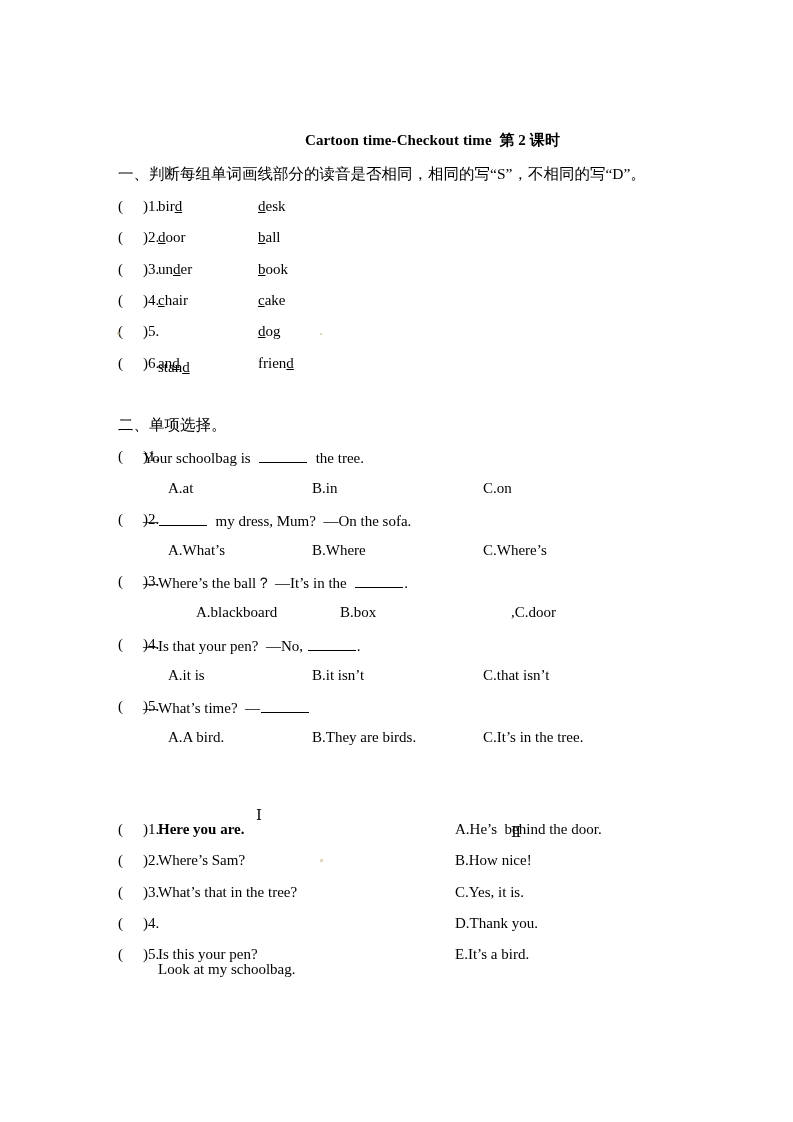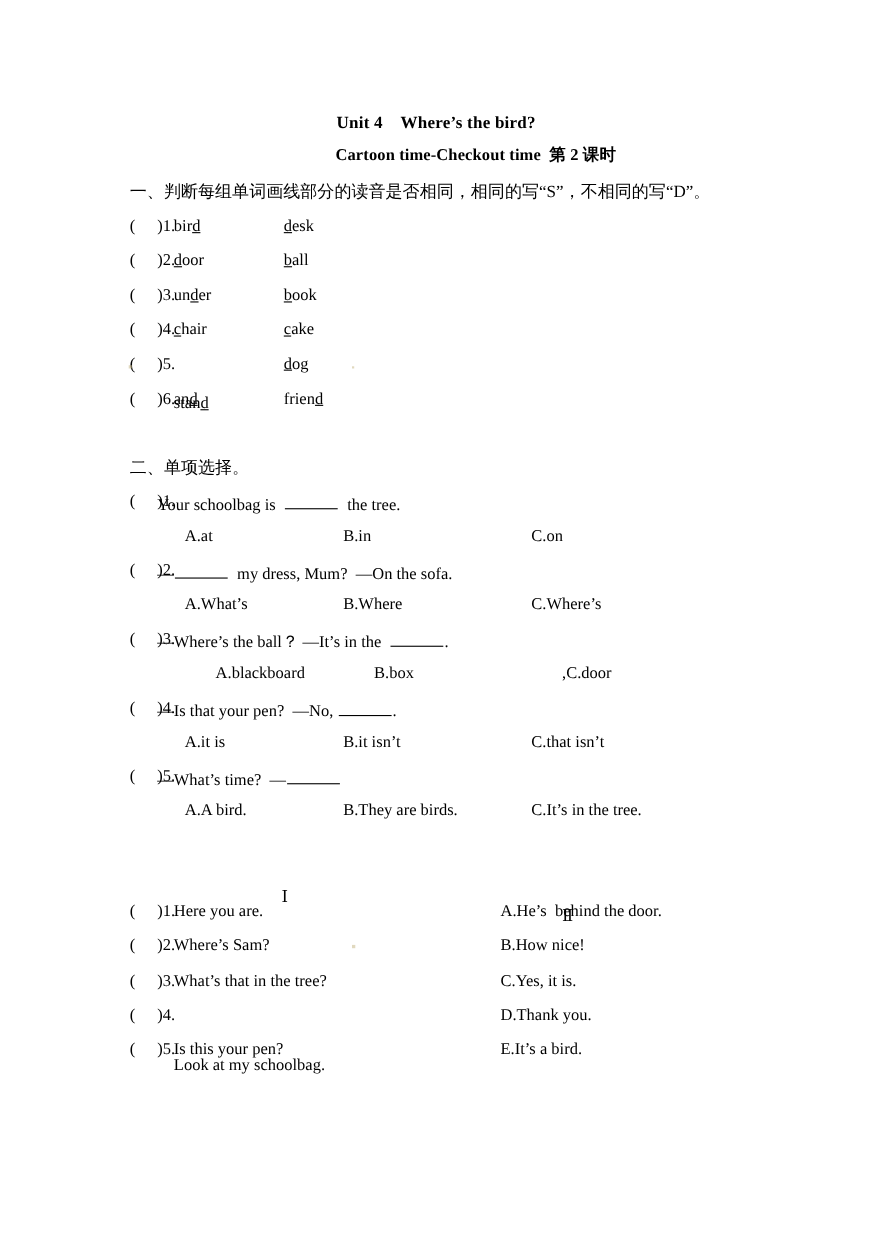--- a/index.html
+++ b/index.html
@@ -134,21 +134,20 @@
     position: absolute;
     background: #c9b98a;
     opacity: .55;
   }
 </style>
 </head>
 <body>
 
 <div class="page">
 
-  <div class="title-line title-main">Unit 4    Where’s the bird?</div>
   <div class="title-line title-sub">Cartoon time-Checkout time  第 2 课时</div>
 
   <div class="sec-heading" style="top:164px;">一、判断每组单词画线部分的读音是否相同，相同的写“S”，不相同的写“D”。</div>
 
   <div id="sec1-rows">
       <div class="row" style="top: 198px;"><span class="paren"><span class="open">(</span><span class="close">)1.</span></span><span class="word-a" style="left: 158px;"><span>bir</span><span class="u">d</span></span><span class="word-b"><span class="u">d</span><span>esk</span></span></div>
       <div class="row" style="top: 229.3px;"><span class="paren"><span class="open">(</span><span class="close">)2.</span></span><span class="word-a" style="left: 158px;"><span class="u">d</span><span>oor</span></span><span class="word-b"><span class="u">b</span><span>all</span></span></div>
       <div class="row" style="top: 260.6px;"><span class="paren"><span class="open">(</span><span class="close">)3.</span></span><span class="word-a" style="left: 158px;"><span>un</span><span class="u">d</span><span>er</span></span><span class="word-b"><span class="u">b</span><span>ook</span></span></div>
       <div class="row" style="top: 291.9px;"><span class="paren"><span class="open">(</span><span class="close">)4.</span></span><span class="word-a" style="left: 158px;"><span class="u">c</span><span>hair</span></span><span class="word-b"><span class="u">c</span><span>ake</span></span></div>
       <div class="row" style="top: 323.2px;"><span class="paren"><span class="open">(</span><span class="close">)5.</span></span><span class="word-a" style="left: 158px; margin-top: 36px;"><span>stan</span><span class="u">d</span></span><span class="word-b"><span class="u">d</span><span>og</span></span></div>
@@ -170,21 +169,21 @@
       <div class="opt-row" style="top: 729px;"><span class="opt-a">A.A bird.</span><span class="opt-b">B.They are birds.</span><span class="opt-c">C.It’s in the tree.</span></div>
     </div>
 
 
   <div class="row" style="top:789px;">
     <span class="col-head col-head-i">Ⅰ</span>
     <span class="col-head col-head-ii">Ⅱ</span>
   </div>
 
   <div id="sec3-rows">
-      <div class="row" style="top: 821px;"><span class="paren"><span class="open">(</span><span class="close">)1.</span></span><span class="match-left" style="left: 158px;">Here you are.</span><span class="match-right">A.He’s  behind the door.</span></div>
+      <div class="row" style="top: 821px;"><span class="paren"><span class="open">(</span><span class="close">)1.</span></span><span class="match-left" style="left: 158px; font-weight: bold;">Here you are.</span><span class="match-right">A.He’s  behind the door.</span></div>
       <div class="row" style="top: 852.3px;"><span class="paren"><span class="open">(</span><span class="close">)2.</span></span><span class="match-left" style="left: 158px;">Where’s Sam?</span><span class="match-right">B.How nice!</span></div>
       <div class="row" style="top: 883.6px;"><span class="paren"><span class="open">(</span><span class="close">)3.</span></span><span class="match-left" style="left: 158px;">What’s that in the tree?</span><span class="match-right">C.Yes, it is.</span></div>
       <div class="row" style="top: 914.9px;"><span class="paren"><span class="open">(</span><span class="close">)4.</span></span><span class="match-left" style="left: 158px; margin-top: 46px;">Look at my schoolbag.</span><span class="match-right">D.Thank you.</span></div>
       <div class="row" style="top: 946.2px;"><span class="paren"><span class="open">(</span><span class="close">)5.</span></span><span class="match-left" style="left: 158px;">Is this your pen?</span><span class="match-right">E.It’s a bird.</span></div>
     </div>
 
   <div class="speck" style="left:320px;top:333px;width:2px;height:2px;"></div>
   <div class="speck" style="left:320px;top:859px;width:3px;height:3px;"></div>
   <div class="speck" style="left:117px;top:332px;width:3px;height:3px;"></div>
 </div>

